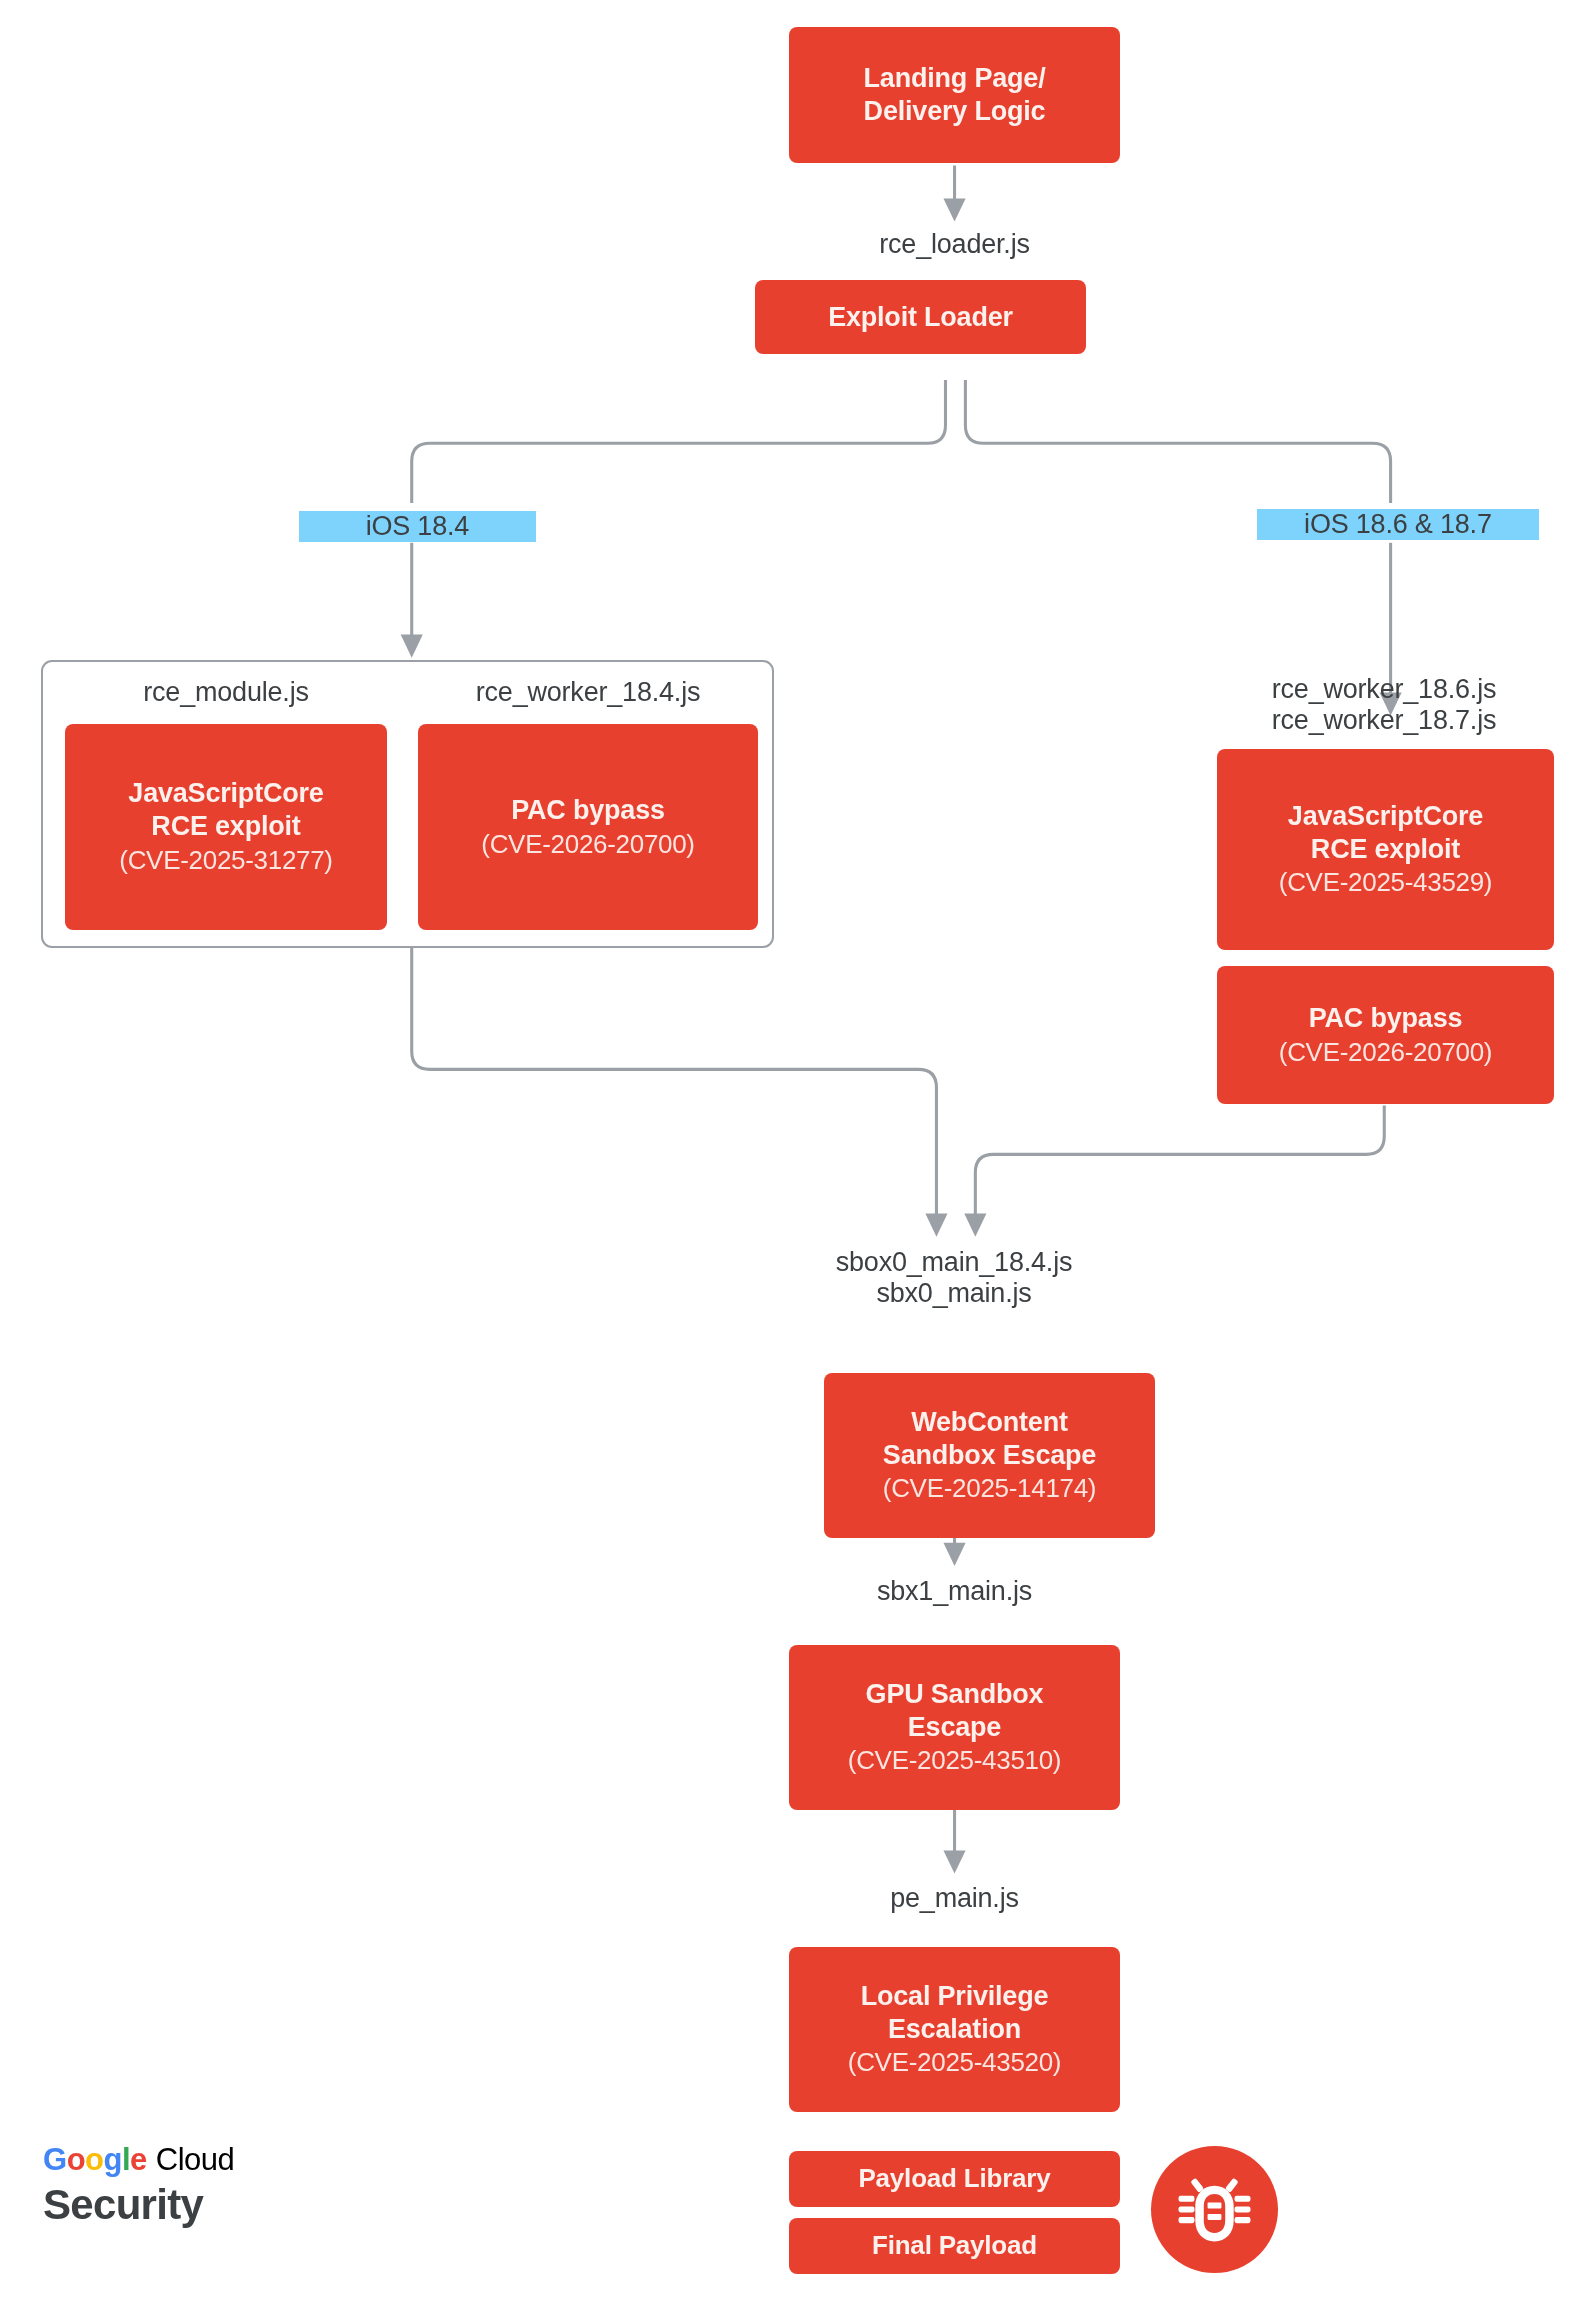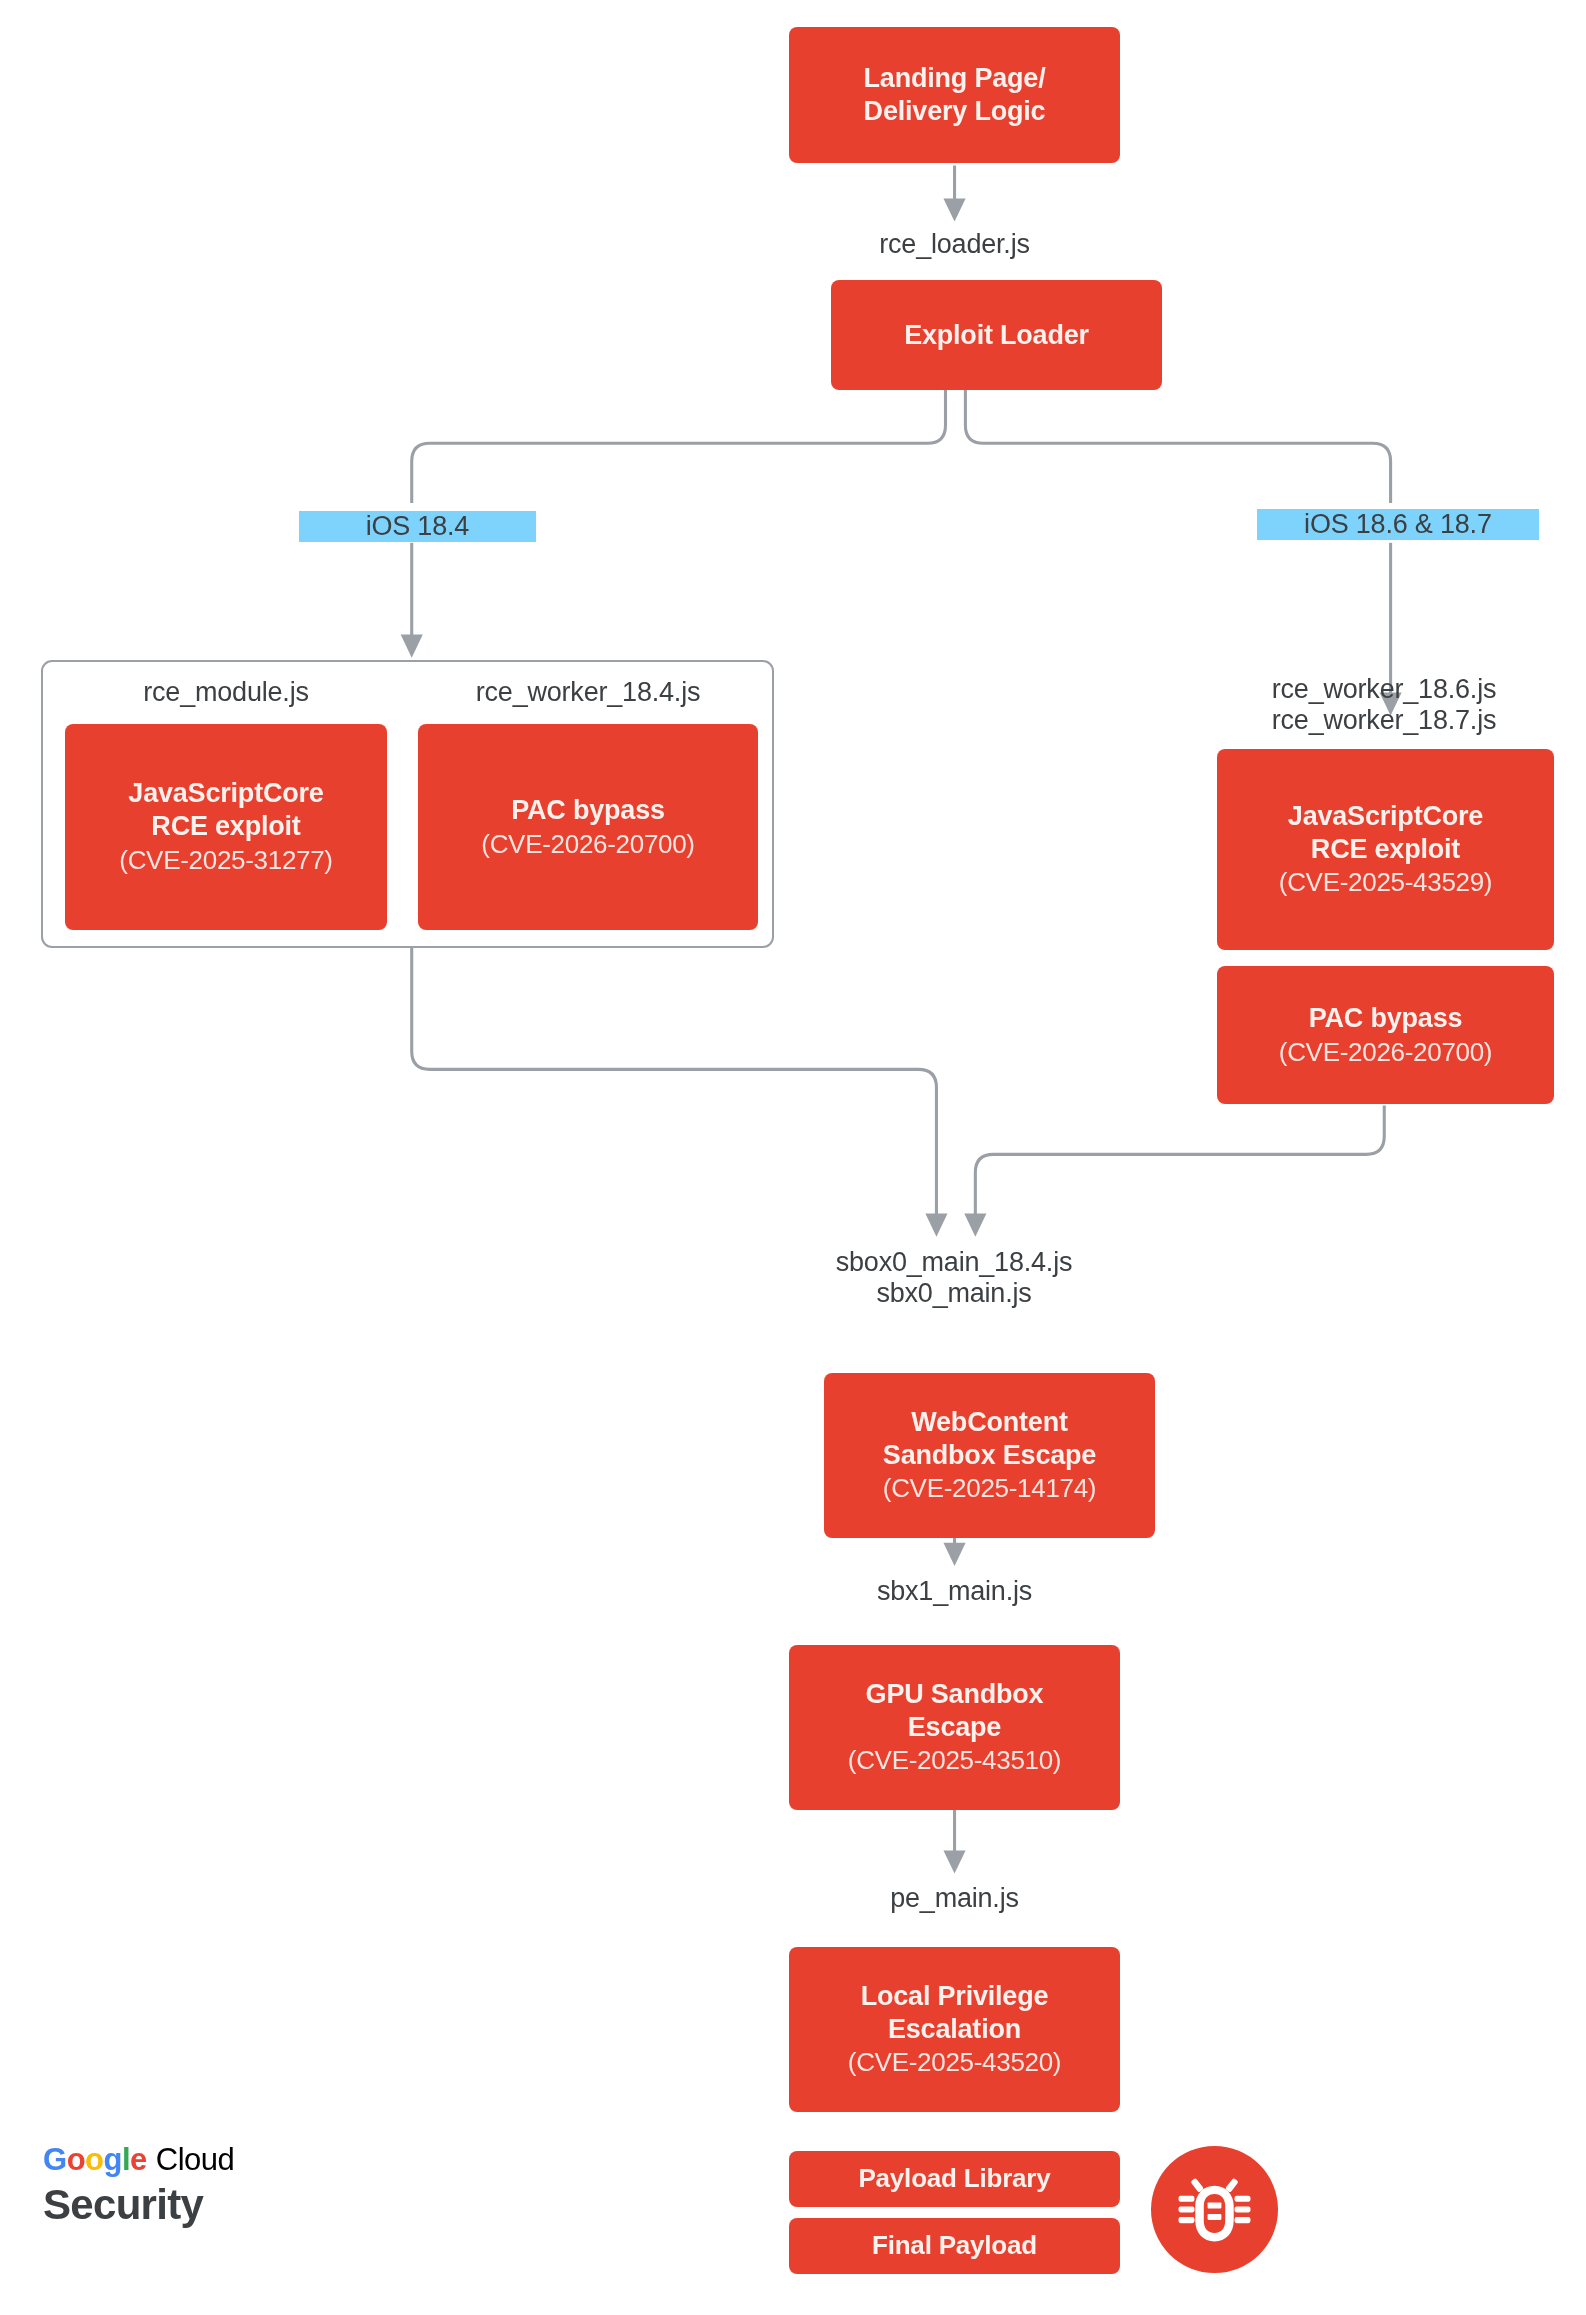--- a/index.html
+++ b/index.html
@@ -160,21 +160,21 @@
     </g>
   </svg>
 
   <div class="node" style="left:789px; top:27px; width:331px; height:136px;">
     <div class="title">Landing Page/</div>
     <div class="title">Delivery Logic</div>
   </div>
 
   <div class="flabel" style="left:789px; top:229px; width:331px;">rce_loader.js</div>
 
-  <div class="node" style="left:831px; top:280px; width:331px; height:110px;">
+  <div class="node" style="left:755px; top:280px; width:331px; height:74px;">
     <div class="title">Exploit Loader</div>
   </div>
 
   <div class="elabel" style="left:299px; top:511px; width:226px; text-align:center;">iOS 18.4</div>
   <div class="elabel" style="left:1257px; top:509px; width:271px; text-align:center;">iOS 18.6 &amp; 18.7</div>
 
   <div class="group-box" style="left:41px; top:660px; width:733px; height:288px;"></div>
 
   <div class="flabel" style="left:63px; top:677px; width:326px;">rce_module.js</div>
   <div class="flabel" style="left:418px; top:677px; width:340px;">rce_worker_18.4.js</div>

